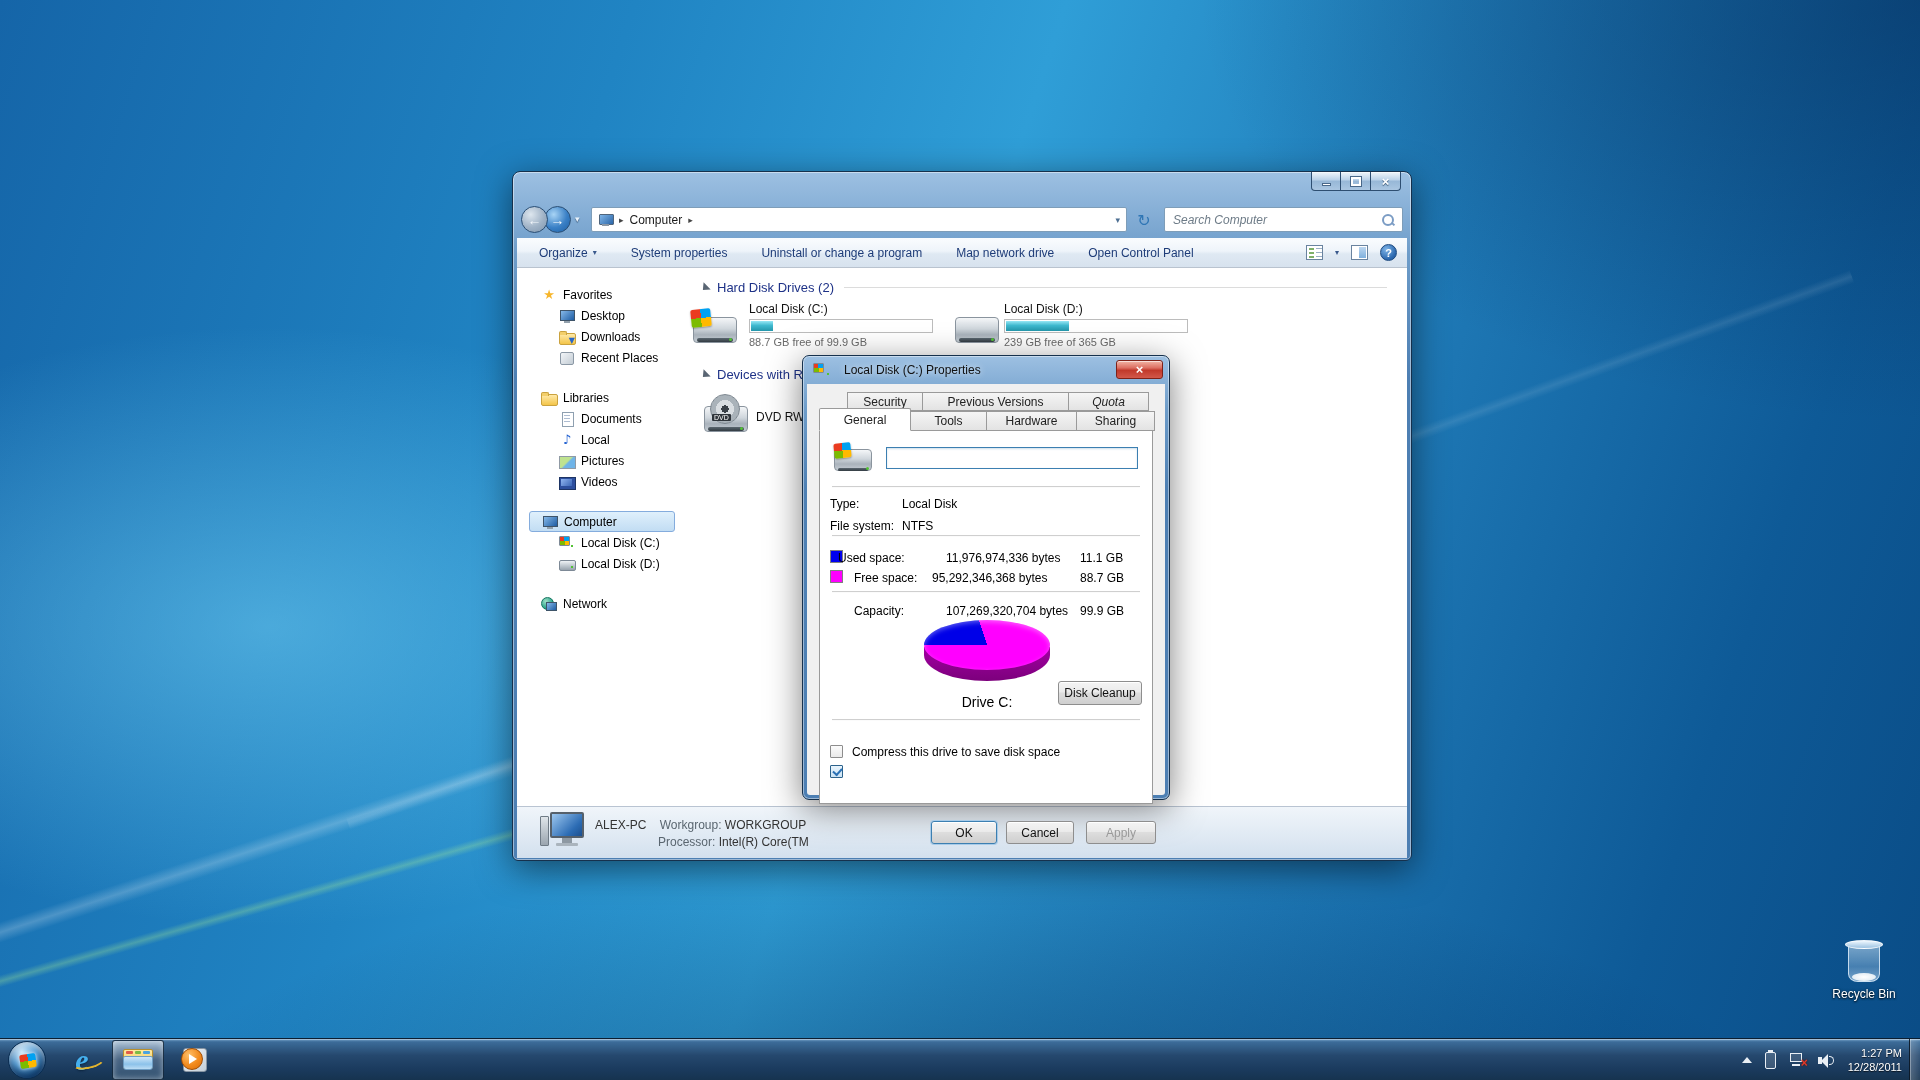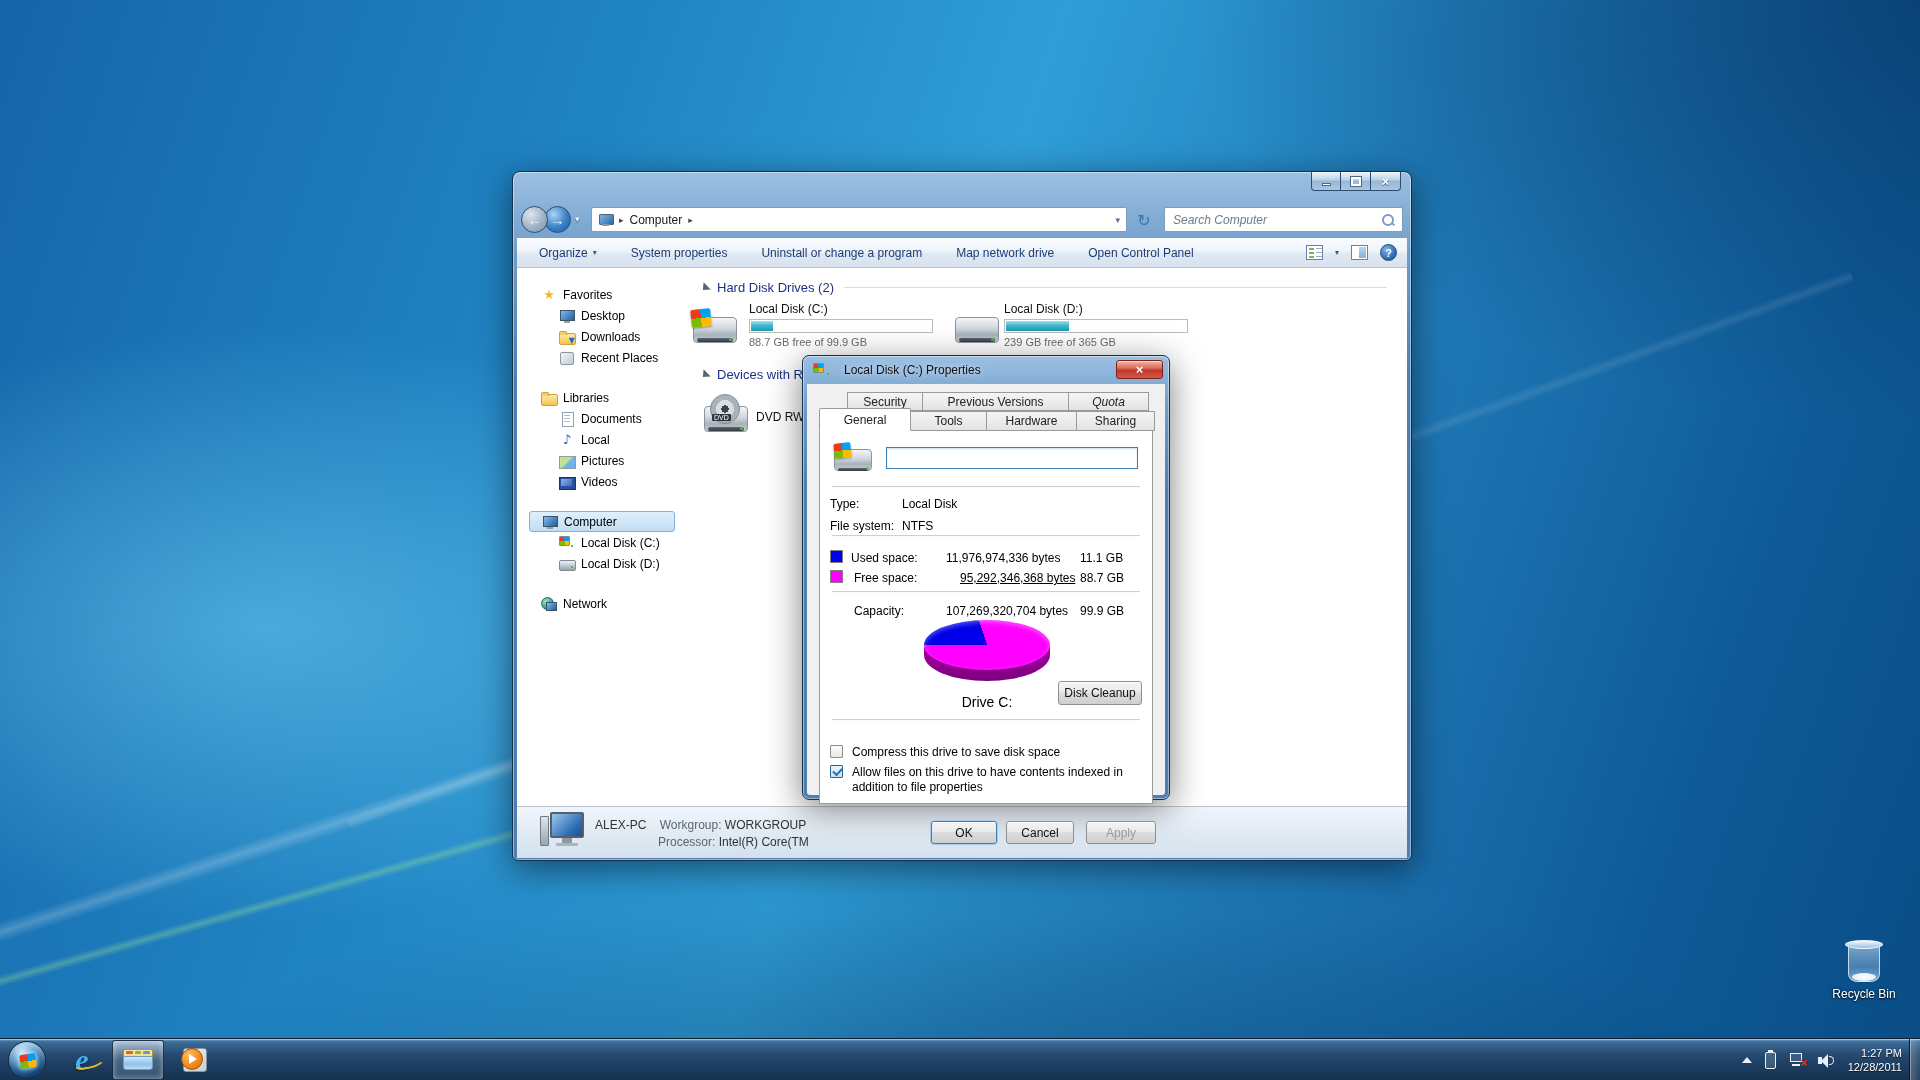--- a/index.html
+++ b/index.html
@@ -497,43 +497,42 @@
         <input class="vol-input" value="" style="">
 
         <div class="hr" style="top:55px;"></div>
         <span class="prow" style="left:10px; top:66px;">Type:</span>
         <span class="prow" style="left:82px; top:66px;">Local Disk</span>
         <span class="prow" style="left:10px; top:88px;">File system:</span>
         <span class="prow" style="left:82px; top:88px;">NTFS</span>
 
         <div class="hr" style="top:104px;"></div>
         <span class="swatch" style="left: 10px; top: 119px; background: rgb(0, 0, 240);"></span>
-        <span class="prow" style="left:31px; top:120px;">Used space:</span>
+        <span class="prow" style="left:18px; top:120px;">Used space:</span>
         <span class="prow" style="left:126px; top:120px;">11,976,974,336 bytes</span>
         <span class="prow" style="left:260px; top:120px;">11.1 GB</span>
         <span class="swatch" style="left: 10px; top: 139px; background: rgb(255, 0, 255);"></span>
         <span class="prow" style="left:34px; top:140px;">Free space:</span>
-        <span class="prow" style="left:140px; top:140px;text-decoration:underline;">95,292,346,368 bytes</span>
+        <span class="prow" style="left:112px; top:140px;">95,292,346,368 bytes</span>
         <span class="prow" style="left:260px; top:140px;">88.7 GB</span>
 
         <div class="hr" style="top:160px;"></div>
         <span class="prow" style="left:34px; top:173px;">Capacity:</span>
         <span class="prow" style="left:126px; top:173px;">107,269,320,704 bytes</span>
         <span class="prow" style="left:260px; top:173px;">99.9 GB</span>
 
         <div class="pie-wall"></div>
         <div class="pie-top" style="background: conic-gradient(rgb(255, 0, 255) 0deg, rgb(255, 0, 255) 270deg, rgb(0, 0, 232) 270deg, rgb(0, 0, 232) 341.928deg, rgb(255, 0, 255) 341.928deg, rgb(255, 0, 255) 360deg);"></div>
         <div class="drive-cap">Drive C:</div>
         <div class="btn btn-cleanup">Disk Cleanup</div>
 
         <div class="hr" style="top:288px;"></div>
         <span class="cb" style="left:10px; top:314px;"></span>
         <span class="cb-label" style="top:314px; width:292px;">Compress this drive to save disk space</span>
         <span class="cb on" style="left:10px; top:334px;"></span>
-        <span class="cb-label" style="top:334px; width:294px;">Allow files on this drive to have contents indexed in addition to file properties</span>
       </div>
 
       <div class="btn dlg-btn btn-ok">OK</div>
       <div class="btn dlg-btn btn-cancel">Cancel</div>
       <div class="btn dlg-btn btn-apply">Apply</div>
     </div>
   </div>
 
   <div class="taskbar">
     <div class="orb">

